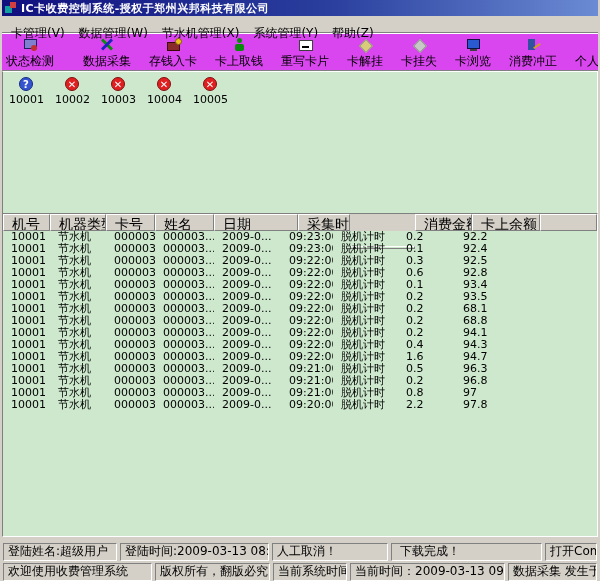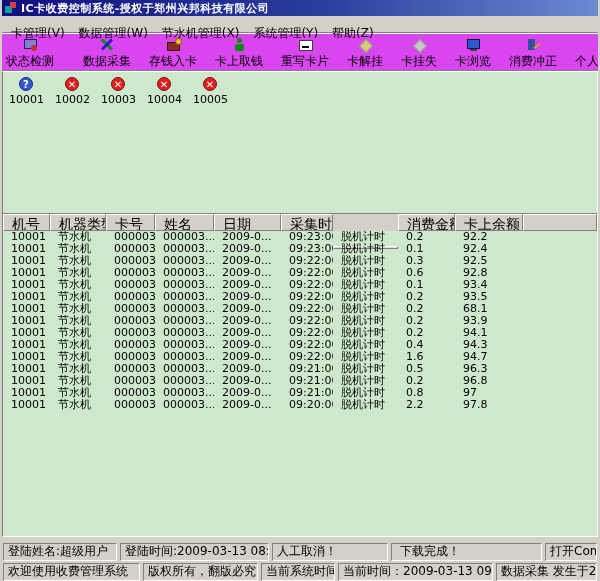--- a/index.html
+++ b/index.html
@@ -155,21 +155,21 @@
       <div class="machine"><span class="m-icon m-error">✕</span><span class="m-label">10004</span></div>
       <div class="machine"><span class="m-icon m-error">✕</span><span class="m-label">10005</span></div>
     </div>
 
   <div class="tablewrap">
     <div class="thead" id="thead">
         <div class="th" style="width: 47px;">机号</div>
         <div class="th" style="width: 56px;">机器类型</div>
         <div class="th" style="width: 49px;">卡号</div>
         <div class="th" style="width: 59px;">姓名</div>
-        <div class="th" style="width: 67px;">日期</div>
+        <div class="th" style="width: 84px;">日期</div>
         <div class="th" style="width: 52px;">采集时间</div>
         <div class="th" style="width: 65px; margin-top: 32px;">消费类型</div>
         <div class="th" style="width: 57px;">消费金额</div>
         <div class="th" style="width: 68px;">卡上余额</div>
         <div class="th fill"></div>
       </div>
     <div class="tbody" id="tbody">
         <div class="tr">
           <div class="td" style="width: 47px;">10001</div>
           <div class="td" style="width: 56px;">节水机</div>
@@ -249,21 +249,21 @@
         </div>
         <div class="tr">
           <div class="td" style="width: 47px;">10001</div>
           <div class="td" style="width: 56px;">节水机</div>
           <div class="td" style="width: 49px;">000003</div>
           <div class="td" style="width: 59px;">000003...</div>
           <div class="td" style="width: 67px;">2009-0...</div>
           <div class="td" style="width: 52px;">09:22:00</div>
           <div class="td" style="width: 65px;">脱机计时</div>
           <div class="td" style="width: 57px;">0.2</div>
-          <div class="td" style="width: 68px;">93.9</div>
+          <div class="td" style="width: 68px;">68.8</div>
         </div>
         <div class="tr">
           <div class="td" style="width: 47px;">10001</div>
           <div class="td" style="width: 56px;">节水机</div>
           <div class="td" style="width: 49px;">000003</div>
           <div class="td" style="width: 59px;">000003...</div>
           <div class="td" style="width: 67px;">2009-0...</div>
           <div class="td" style="width: 52px;">09:22:00</div>
           <div class="td" style="width: 65px;">脱机计时</div>
           <div class="td" style="width: 57px;">0.2</div>
@@ -341,20 +341,20 @@
   <div class="gapstrip"></div>
 
   <div class="statusrow" id="status1">
       <div class="scell" style="width: 114px;">登陆姓名:超级用户</div>
       <div class="scell" style="width: 149px;">登陆时间:2009-03-13 08:51:56</div>
       <div class="scell" style="width: 116px;">人工取消！</div>
       <div class="scell" style="width: 151px; padding-left: 8px;">下载完成！</div>
       <div class="scell fill">打开Com3失</div>
     </div>
   <div class="statusrow" id="status2">
-      <div class="scell" style="width: 137px;">欢迎使用收费管理系统</div>
+      <div class="scell" style="width: 149px;">欢迎使用收费管理系统</div>
       <div class="scell" style="width: 115px;">版权所有，翻版必究</div>
       <div class="scell" style="width: 74px; text-align: right;">当前系统时间</div>
       <div class="scell" style="width: 155px;">当前时间：2009-03-13 09:23:12</div>
       <div class="scell fill">数据采集 发生于2009</div>
     </div>
 
 </div>
 
 </body></html>

